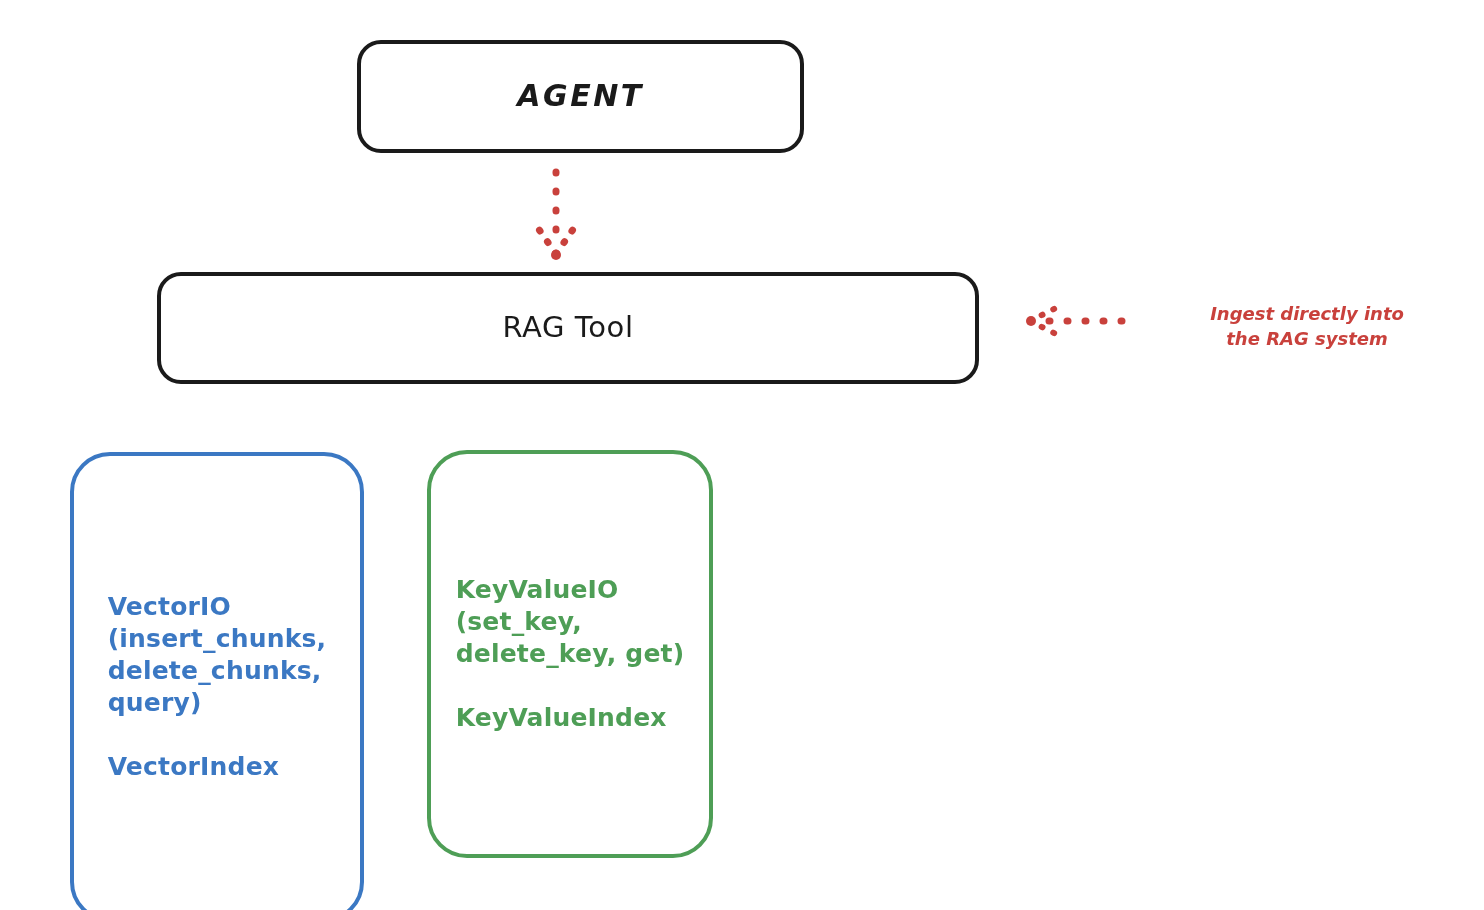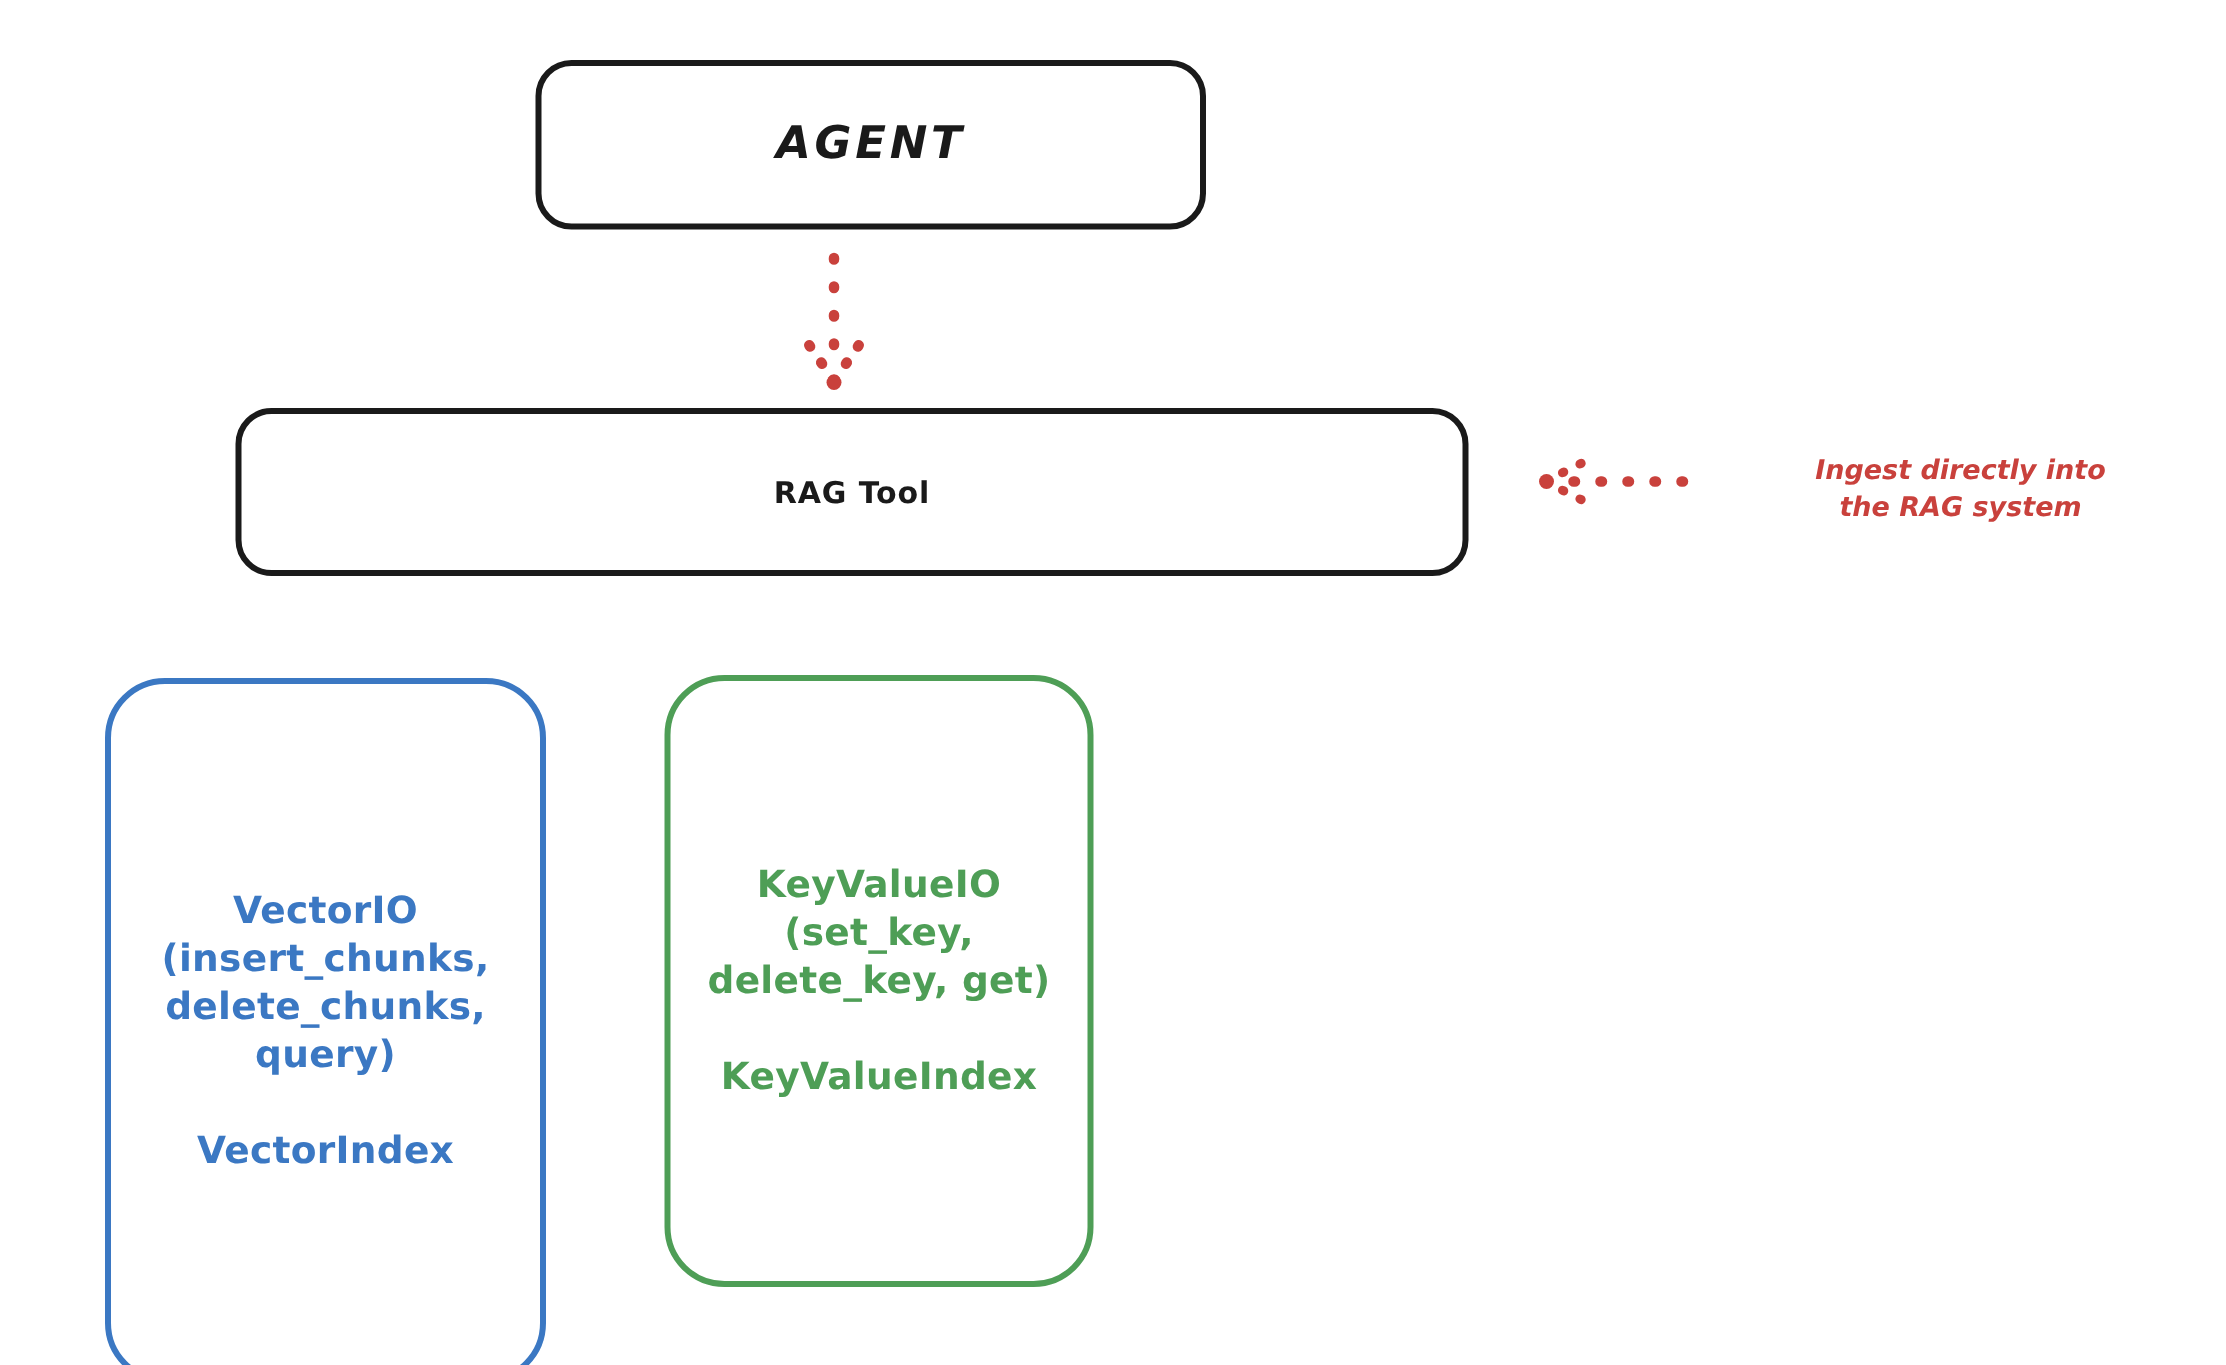--- a/index.html
+++ b/index.html
@@ -20,21 +20,21 @@
   }
 
   
   .node {
     position: absolute;
     box-sizing: border-box;
     background: #ffffff;
     display: flex;
     align-items: center;
     justify-content: center;
-    text-align: center;
+    text-align: left;
   }
 
   
   .node.black {
     border: 4px solid #1a1a1a;
     border-radius: 24px;
   }
 
   .node-label {
     font-family: "DejaVu Sans", sans-serif;
@@ -46,22 +46,22 @@
   
   #agent-box .node-label {
     font-style: italic;
     font-weight: 700;
     font-size: 30px;
     letter-spacing: 2.5px;
   }
 
   
   #rag-box .node-label {
-    font-weight: 700;
-    font-size: 20px;
+    font-weight: 400;
+    font-size: 29px;
     letter-spacing: 0.6px;
   }
 
   
   .node.leaf {
     border-width: 4px;
     border-style: solid;
     border-radius: 40px;
     align-items: center;
     justify-content: center;
@@ -136,21 +136,21 @@
 
   <div class="node leaf" id="vector-box" style="left:70px; top:452px; width:294px; height:470px; border-color:#3b78c3;">
     <span class="leaf-text" style="color:#3b78c3;">VectorIO
 (insert_chunks,
 delete_chunks,
 query)
 
 VectorIndex</span>
   </div>
 
-  <div class="node leaf" id="keyvalue-box" style="left:427px; top:450px; width:286px; height:408px; border-color:#4e9e56;margin-left:16px;">
+  <div class="node leaf" id="keyvalue-box" style="left:427px; top:450px; width:286px; height:408px; border-color:#4e9e56;">
     <span class="leaf-text" style="color:#4e9e56;">KeyValueIO
 (set_key,
 delete_key, get)
 
 KeyValueIndex</span>
   </div>
 
 
 </div>
 

